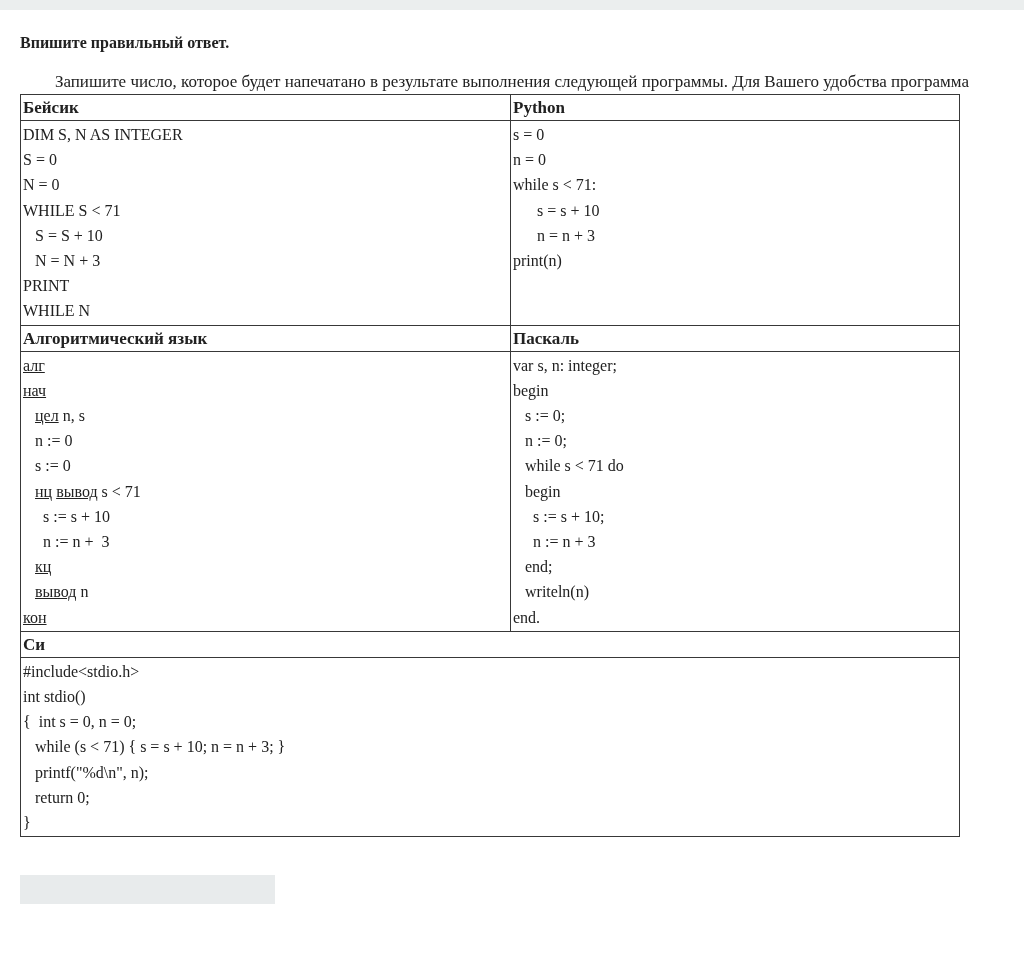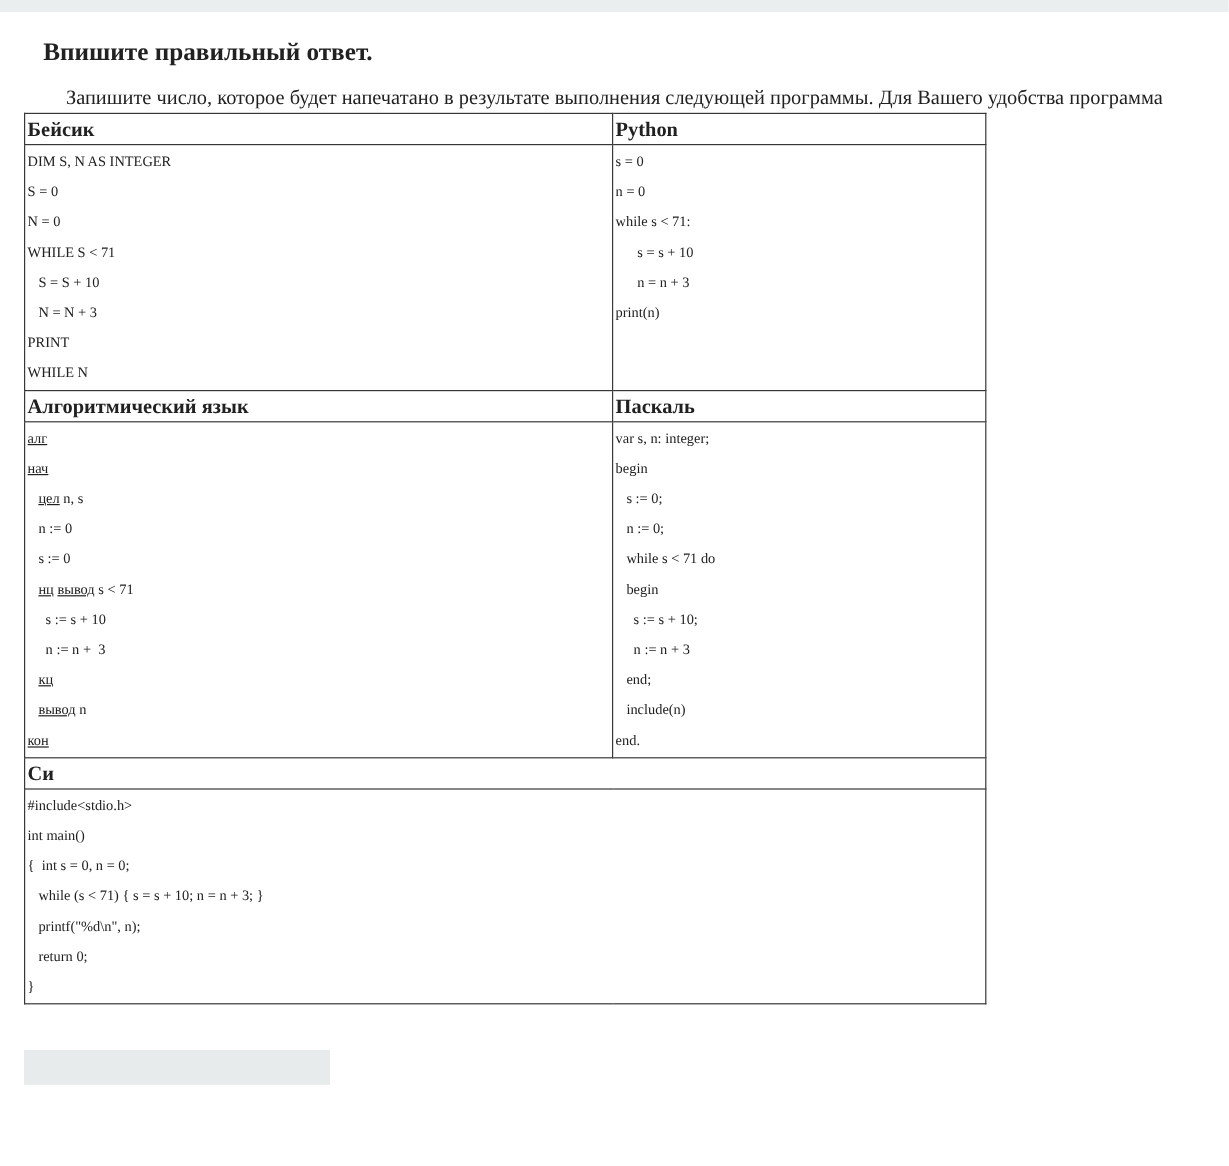--- a/index.html
+++ b/index.html
@@ -18,35 +18,35 @@
   }
   .top-bar {
     width: 100%;
     height: 10px;
     background: var(--top-bar, #ebeeee);
   }
   .content {
     padding: 0 20px;
   }
   .q-title {
-    margin: 21px 0 0 16px;
-    font-size: 21px;
+    margin: 21px 0 0 0;
+    font-size: 16px;
     line-height: 24px;
     font-weight: bold;
   }
   .q-text {
     margin: 15px 0 0 0;
     font-size: 17px;
     line-height: 24px;
     text-align: center;
   }
   table.qtable {
     border-collapse: collapse;
     table-layout: fixed;
-    width: 802px;
+    width: 940px;
     margin: 0;
   }
   table.qtable col.c1 { width: 490px; }
   table.qtable th,
   table.qtable td {
     border: 1px solid var(--table-border, #383838);
   }
   table.qtable th {
     text-align: left;
     font-weight: bold;
@@ -56,21 +56,21 @@
     padding: 0 2px;
   }
   table.qtable td {
     vertical-align: top;
     padding: 1px 2px;
     font-size: 17px;
   }
   .code-line {
     white-space: pre;
     line-height: 25.2px;
-    font-size: 12px;
+    font-size: 16px;
   }
   .u { text-decoration: underline; }
   .answer-input {
     display: block;
     margin: 38px 0 0 0;
     width: 255px;
     height: 29px;
     background: var(--answer-box, #e8ebec);
     border: none;
     outline: none;
@@ -147,31 +147,31 @@
           <td>
               <div class="code-line">var s, n: integer;</div>
               <div class="code-line">begin</div>
               <div class="code-line">   s := 0;</div>
               <div class="code-line">   n := 0;</div>
               <div class="code-line">   while s &lt; 71 do</div>
               <div class="code-line">   begin</div>
               <div class="code-line">     s := s + 10;</div>
               <div class="code-line">     n := n + 3</div>
               <div class="code-line">   end;</div>
-              <div class="code-line">   include(n)</div>
+              <div class="code-line">   writeln(n)</div>
               <div class="code-line">end.</div>
             </td>
         </tr>
         <tr>
           <th colspan="2">Си</th>
         </tr>
         <tr>
           <td colspan="2">
               <div class="code-line">#include&lt;stdio.h&gt;</div>
-              <div class="code-line">int main()</div>
+              <div class="code-line">int stdio()</div>
               <div class="code-line">{  int s = 0, n = 0;</div>
               <div class="code-line">   while (s &lt; 71) { s = s + 10; n = n + 3; }</div>
               <div class="code-line">   printf("%d\n", n);</div>
               <div class="code-line">   return 0;</div>
               <div class="code-line">}</div>
             </td>
         </tr>
       </tbody>
     </table>
 

